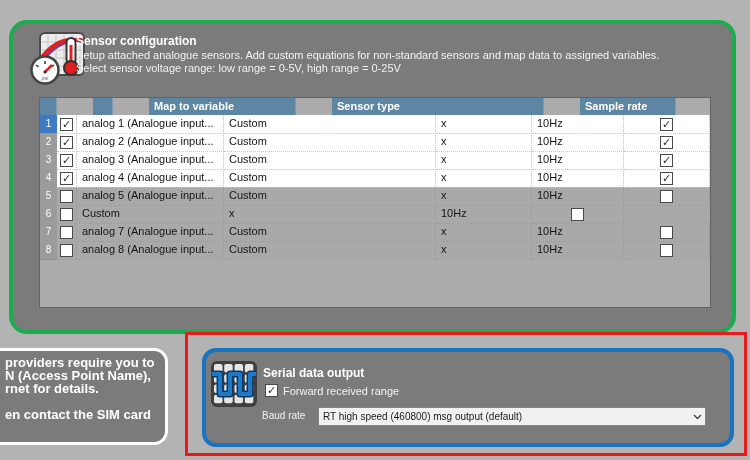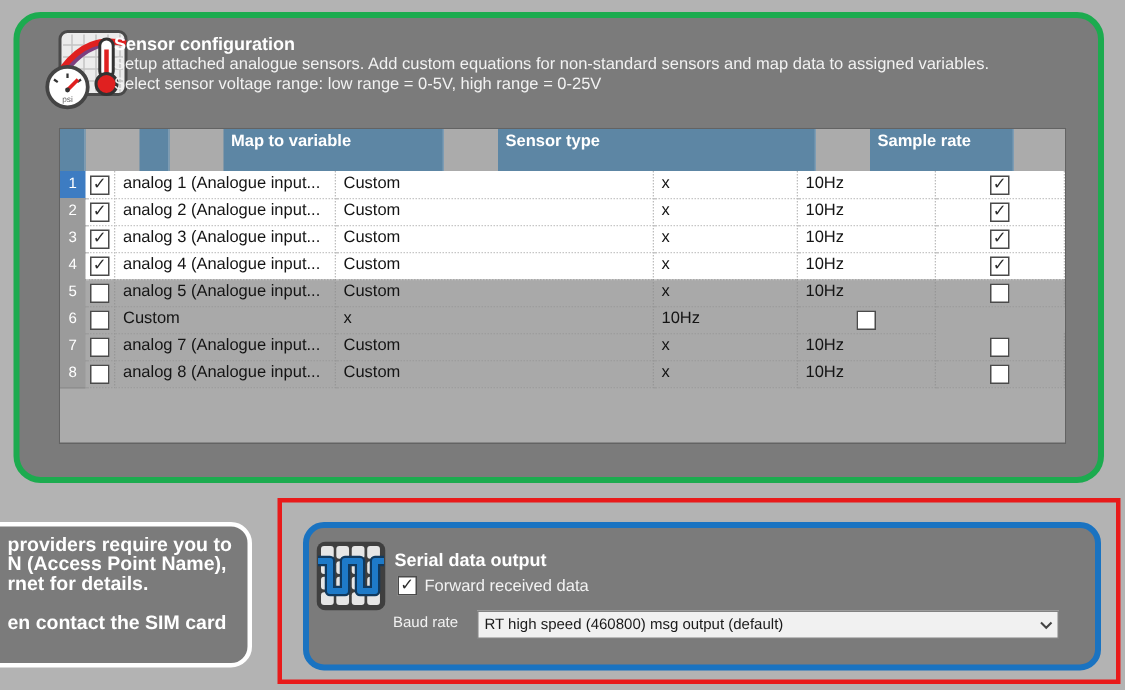--- a/index.html
+++ b/index.html
@@ -3,32 +3,32 @@
 <meta charset="utf-8">
 <style>
   html,body { margin:0; padding:0; }
   .page {
     position:relative; width:750px; height:460px; overflow:hidden;
     background:#b3b3b3; font-family:"Liberation Sans", sans-serif;
   }
   .panel { position:absolute; background:#7b7b7b; box-sizing:border-box; }
 
   
-  #sensorPanel { left:9px; top:8px; width:727px; height:314px;
+  #sensorPanel { left:9px; top:20px; width:727px; height:314px;
     border:4px solid #1cab4f; border-radius:18px; }
   .panel-title { position:absolute; color:#ffffff; font-weight:bold; font-size:12px; white-space:nowrap; }
   .panel-desc  { position:absolute; color:#f2f2f2; font-size:11px; white-space:nowrap; }
   #sensorIcon { position:absolute; left:17px; top:8px; width:56px; height:54px; }
   #serialIcon { position:absolute; left:5px;  top:9px; width:46px; height:46px; }
 
   
   .grid-box { position:absolute; left:26px; top:73px; width:672px; height:211px;
     background:#ababab; border:1px solid #636363; box-sizing:border-box; overflow:hidden; }
   .thead, .trow { display:grid; grid-template-columns:17px 20px 147px 212px 96px 92px 86px; }
-  .thead { height:28px;gap:36px; }
+  .thead { height:17px;gap:36px; }
   .hcell { background:#5d86a4; color:#ffffff; font-weight:bold; font-size:11px;
     line-height:17px; padding-left:5px; border-right:1px solid #7d9cb4;
     box-sizing:border-box; white-space:nowrap; overflow:hidden; }
   .trow { height:18px; background:#ffffff; }
   .trow.off { background:#a9a9a9; }
   .rownum { background:#9b9b9b; color:#ffffff; font-size:10px; text-align:center;
     line-height:18px; border-bottom:1px solid #8f8f8f; box-sizing:border-box; }
   .rownum.sel { background:#3d7cc2; }
   .cell { box-sizing:border-box; font-size:11px; color:#141414; line-height:17px;
     padding-left:5px; white-space:nowrap; overflow:hidden;
@@ -240,21 +240,21 @@
           <rect x="33.8" y="33.8" width="8.5" height="8.5" rx="2"></rect>
       </g>
       <polyline points="1,13 9,13 9,33 19,33 19,13 29,13 29,33 39,33 39,13 45,13" fill="none" stroke="#10395e" stroke-width="7" stroke-linejoin="round"></polyline>
       <polyline points="1,13 9,13 9,33 19,33 19,13 29,13 29,33 39,33 39,13 45,13" fill="none" stroke="#1e7ac8" stroke-width="4" stroke-linejoin="round"></polyline>
     </svg>
 
     <div class="panel-title" style="left:57px; top:14px;">Serial data output</div>
 
     <div class="chk-row" style="left:59px; top:32px;">
       <span class="checkbox checked">✓</span>
-      <span class="chk-label">Forward received data</span>
+      <span class="chk-label">Forward received range</span>
     </div>
 
     <div class="field-label" style="left:56px; top:58px;">Baud rate</div>
 
     <div class="dropdown">
       <span class="val">RT high speed (460800) msg output (default)</span>
       <span class="chev">
         <svg width="9" height="6" viewBox="0 0 9 6">
             <polyline points="1,1 4.5,4.5 8,1" fill="none" stroke="#444444" stroke-width="1.4"></polyline>
           </svg>

